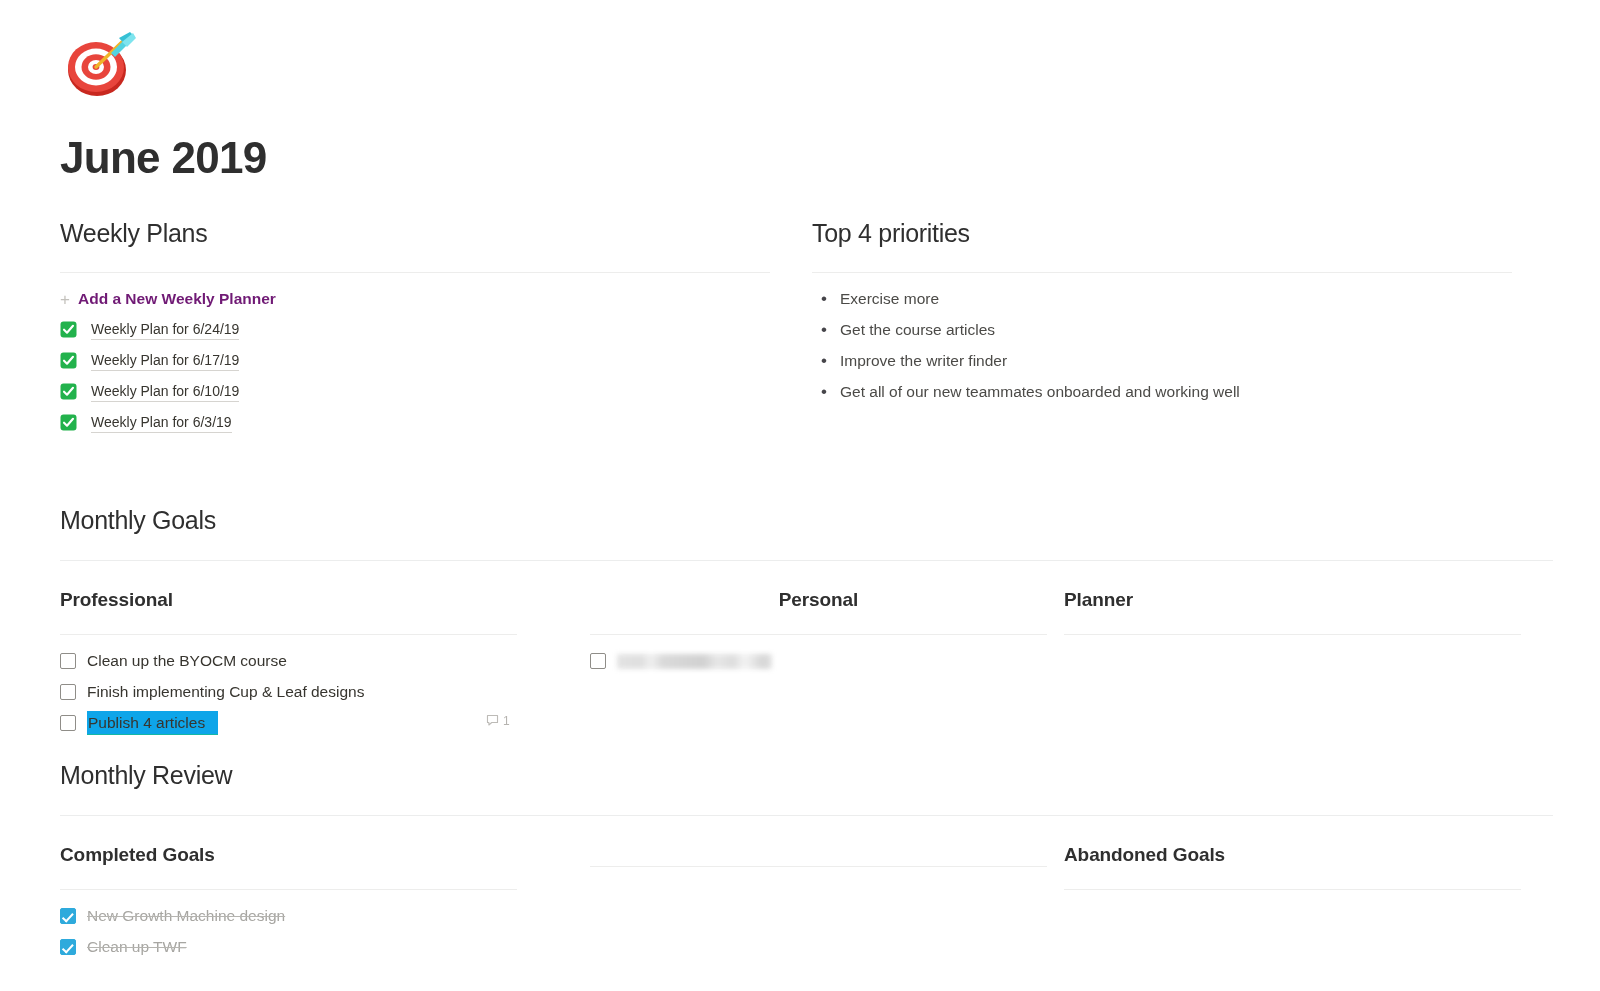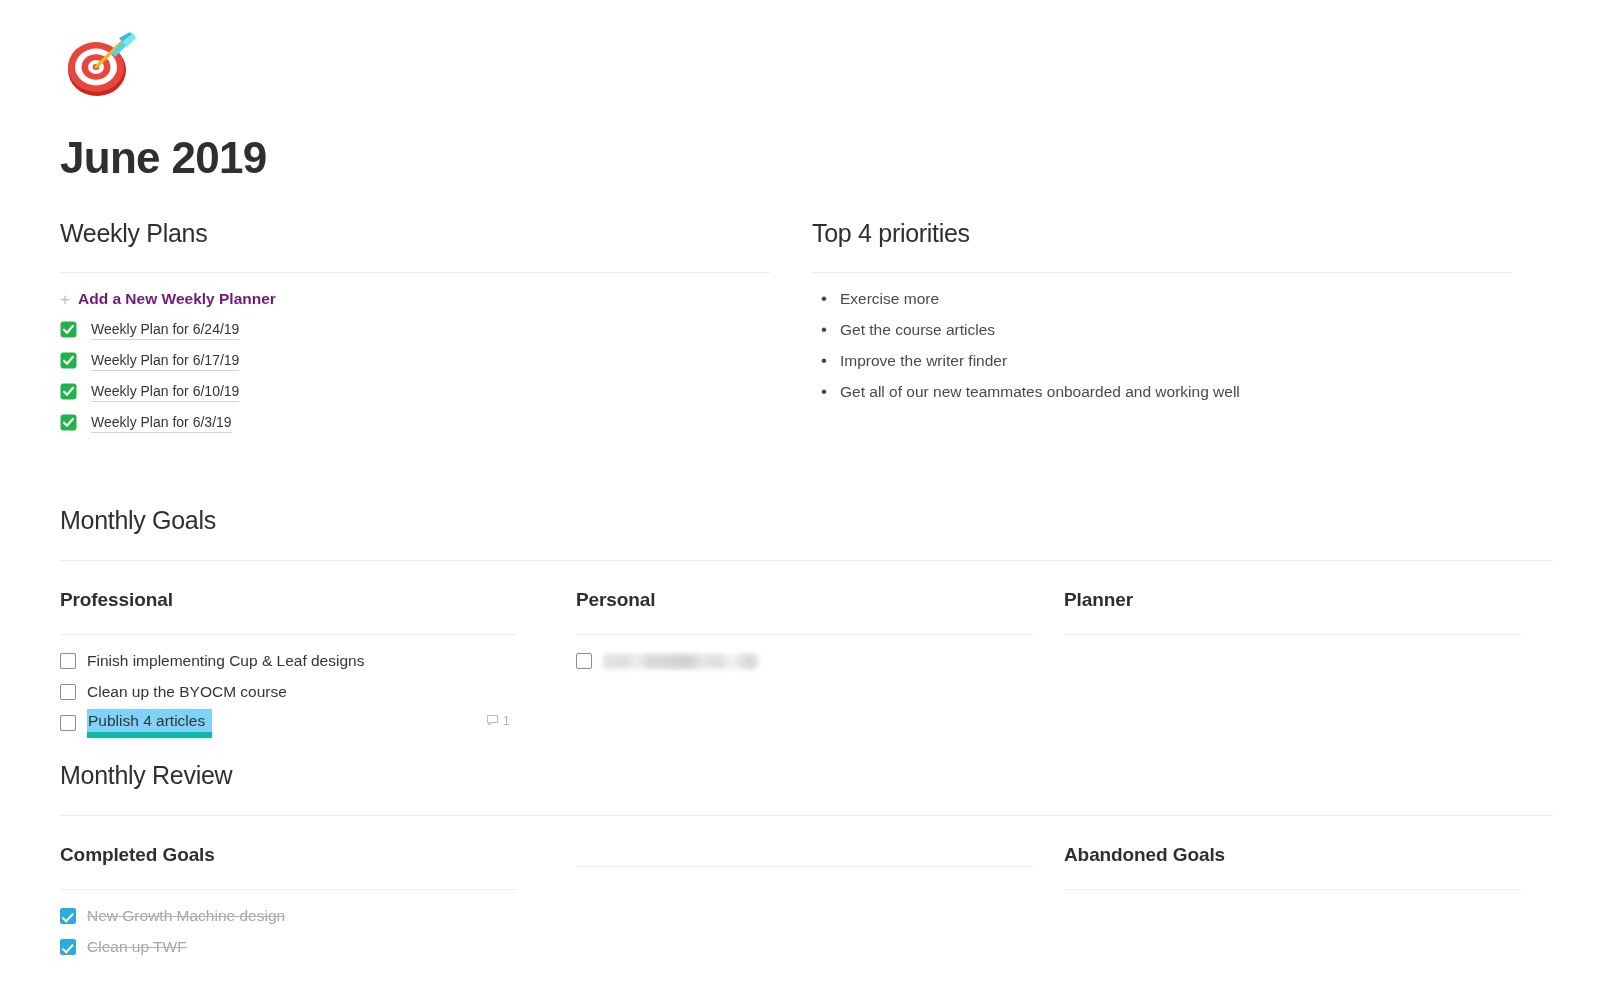--- a/index.html
+++ b/index.html
@@ -174,21 +174,21 @@
     position: relative;
     width: 1493px;
     margin-top: 28px;
   }
   .col3 {
     position: absolute;
     top: 0;
     width: 457px;
   }
   .col3.c1 { left: 0; }
-  .col3.c2 { left: 516px; }
+  .col3.c2 { left: 530px; text-align: center; }
   .col3.c3 { left: 1004px; }
   .col3-rule { margin-top: 22px; }
 
   .task-list { margin-top: 11px; }
   .task-row {
     display: flex;
     align-items: center;
     height: 31px;
     position: relative;
   }
@@ -222,23 +222,23 @@
     font-size: 15.5px;
     color: #37352f;
     line-height: 22px;
   }
   .task-text.done {
     color: #a7a6a2;
     text-decoration: line-through;
     text-decoration-color: #b5b4b0;
   }
   .task-text.highlight {
-    background: #7dd3fc;
-    border-bottom: 6px solid #14b8a6;
-    padding: 1px 7px 0 1px;
+    background: #0ea5e9;
+    border-bottom: 1px solid #14b8a6;
+    padding: 1px 13px 0 1px;
     cursor: pointer;
   }
   .task-text.blurred {
     display: inline-block;
     width: 155px;
     height: 15px;
     border-radius: 2px;
     background: linear-gradient(90deg,
       #e2e2e2 0px, #dedede 24px, #efefef 34px,
       #d8d8d8 46px, #cfcfcf 86px, #e6e6e6 100px,
@@ -364,25 +364,25 @@
     <div class="divider-strong block-title-rule"></div>
 
     <div class="cols3">
 
       <div class="col3 c1">
         <h3 class="h3">Professional</h3>
         <div class="divider col3-rule"></div>
         <div class="task-list">
           <div class="task-row">
             <span class="cb"></span>
+            <span class="task-text">Clean up the BYOCM course</span>
+          </div>
+          <div class="task-row">
+            <span class="cb"></span>
             <span class="task-text">Finish implementing Cup &amp; Leaf designs</span>
-          </div>
-          <div class="task-row">
-            <span class="cb"></span>
-            <span class="task-text">Clean up the BYOCM course</span>
           </div>
           <div class="task-row">
             <span class="cb"></span>
             <span class="task-text highlight">Publish 4 articles</span>
             <span class="comment-badge">
               <svg width="13" height="13" viewBox="0 0 14 14">
                 <path d="M1.6 1.6 h10.8 v7.6 h-6.2 l-3.1 2.6 v-2.6 h-1.5 z" fill="none" stroke="#bdbbb7" stroke-width="1.2" stroke-linejoin="round"></path>
               </svg>
               <span>1</span>
             </span>

